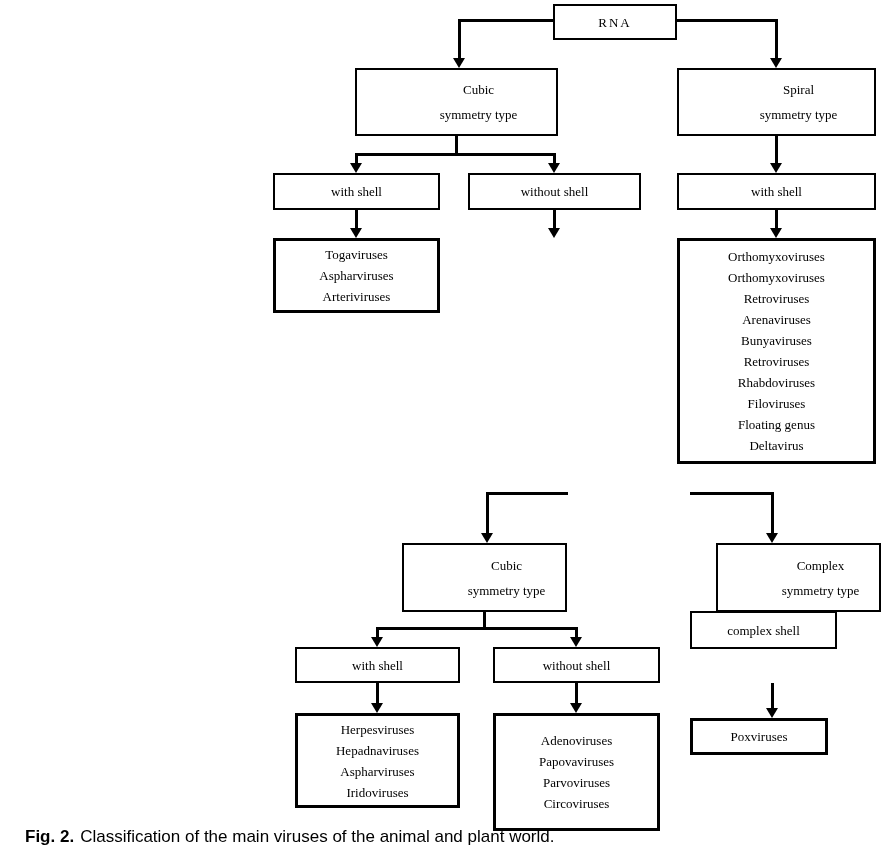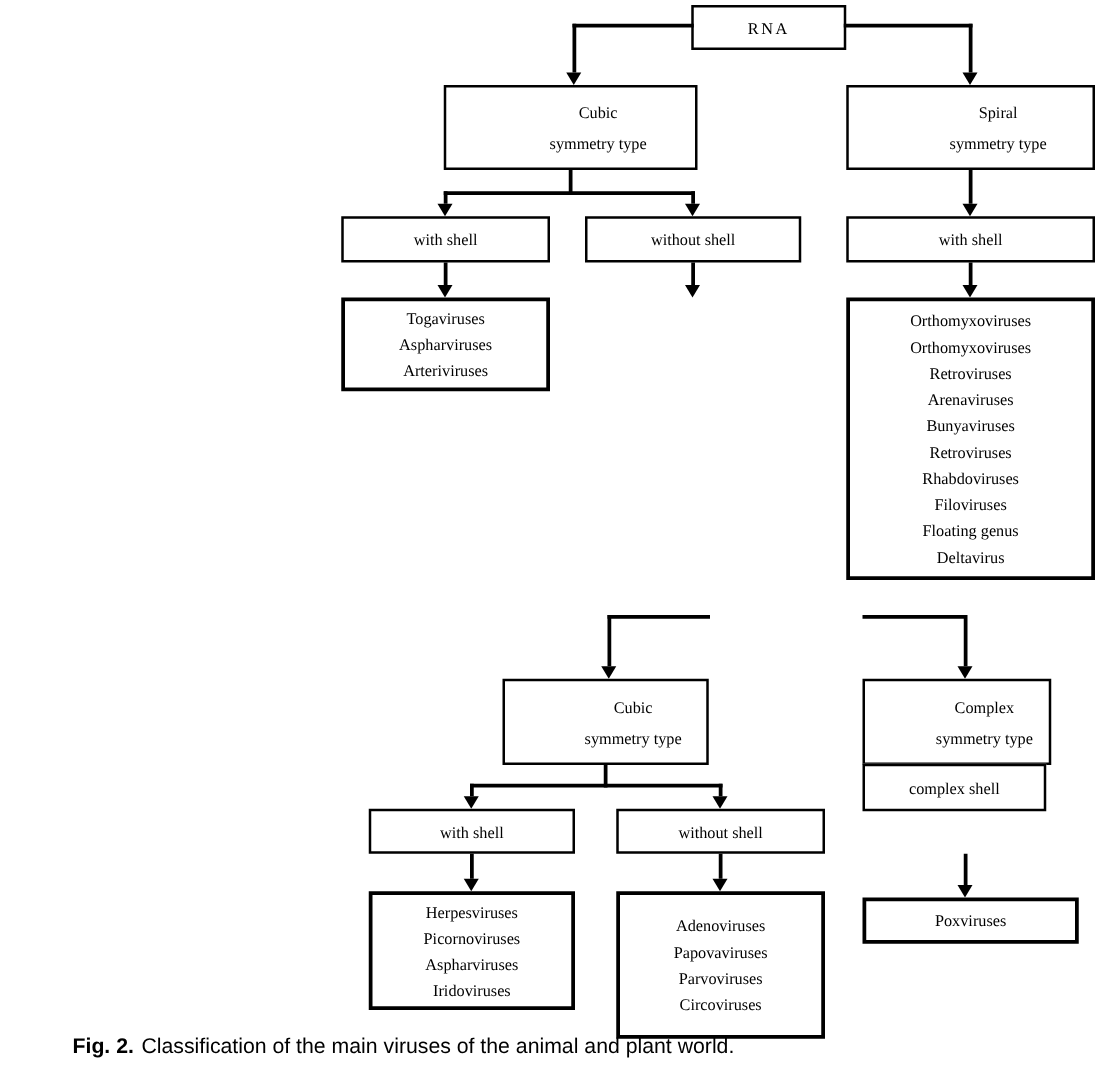--- a/index.html
+++ b/index.html
@@ -19,21 +19,21 @@
   .rootlabel { letter-spacing:2px; }
   .line { position:absolute; background:#000000; }
   .arrow {
     position:absolute; width:0; height:0;
     border-left:6px solid transparent; border-right:6px solid transparent;
     border-top:10px solid #000000;
   }
   .caption {
     position:absolute; left:25px; top:827px;
     font-family:"Liberation Sans","DejaVu Sans",sans-serif;
-    font-size:17px; color:#000000; white-space:nowrap;margin-left:33px;
+    font-size:17px; color:#000000; white-space:nowrap;
   }
   .caption .prefix { font-weight:bold; margin-right:6px; }
 </style>
 </head>
 <body>
 
 <div class="stage">
 
   <div class="node" style="left:553px;top:4px;width:124px;height:36px">
     <div class="rootlabel">RNA</div>
@@ -113,21 +113,21 @@
 
   <div class="line" style="left:690px;top:492px;width:82px;height:3px"></div>
   <div class="line" style="left:771px;top:492px;width:3px;height:41px"></div>
   <div class="arrow" style="left:766px;top:533px"></div>
 
   <div class="node twoline" style="left:402px;top:543px;width:165px;height:69px">
     <div>Cubic</div>
     <div>symmetry type</div>
   </div>
 
-  <div class="node twoline" style="left:690px;top:543px;width:151px;height:69px">
+  <div class="node twoline" style="left:716px;top:543px;width:165px;height:69px">
     <div>Complex</div>
     <div>symmetry type</div>
   </div>
 
   <div class="line" style="left:483px;top:612px;width:3px;height:18px"></div>
   <div class="line" style="left:376px;top:627px;width:202px;height:3px"></div>
   <div class="line" style="left:376px;top:627px;width:3px;height:10px"></div>
   <div class="arrow" style="left:371px;top:637px"></div>
   <div class="line" style="left:575px;top:627px;width:3px;height:10px"></div>
   <div class="arrow" style="left:570px;top:637px"></div>
@@ -149,33 +149,33 @@
 
   <div class="line" style="left:376px;top:683px;width:3px;height:20px"></div>
   <div class="arrow" style="left:371px;top:703px"></div>
   <div class="line" style="left:575px;top:683px;width:3px;height:20px"></div>
   <div class="arrow" style="left:570px;top:703px"></div>
   <div class="line" style="left:771px;top:683px;width:3px;height:25px"></div>
   <div class="arrow" style="left:766px;top:708px"></div>
 
   <div class="node thick" style="left:295px;top:713px;width:165px;height:95px">
     <div>Herpesviruses</div>
-    <div>Picornoviruses</div>
+    <div>Hepadnaviruses</div>
     <div>Aspharviruses</div>
     <div>Iridoviruses</div>
   </div>
 
   <div class="node thick" style="left:493px;top:713px;width:167px;height:118px">
     <div>Adenoviruses</div>
     <div>Papovaviruses</div>
     <div>Parvoviruses</div>
     <div>Circoviruses</div>
   </div>
 
-  <div class="node thick" style="left:690px;top:718px;width:173px;height:37px">
+  <div class="node thick" style="left:690px;top:718px;width:138px;height:37px">
     <div>Poxviruses</div>
   </div>
 
   <div class="caption">
     <span class="prefix">Fig. 2.</span><span>Classification of the main viruses of the animal and plant world.</span>
   </div>
 
 </div>
 
 </body></html>

